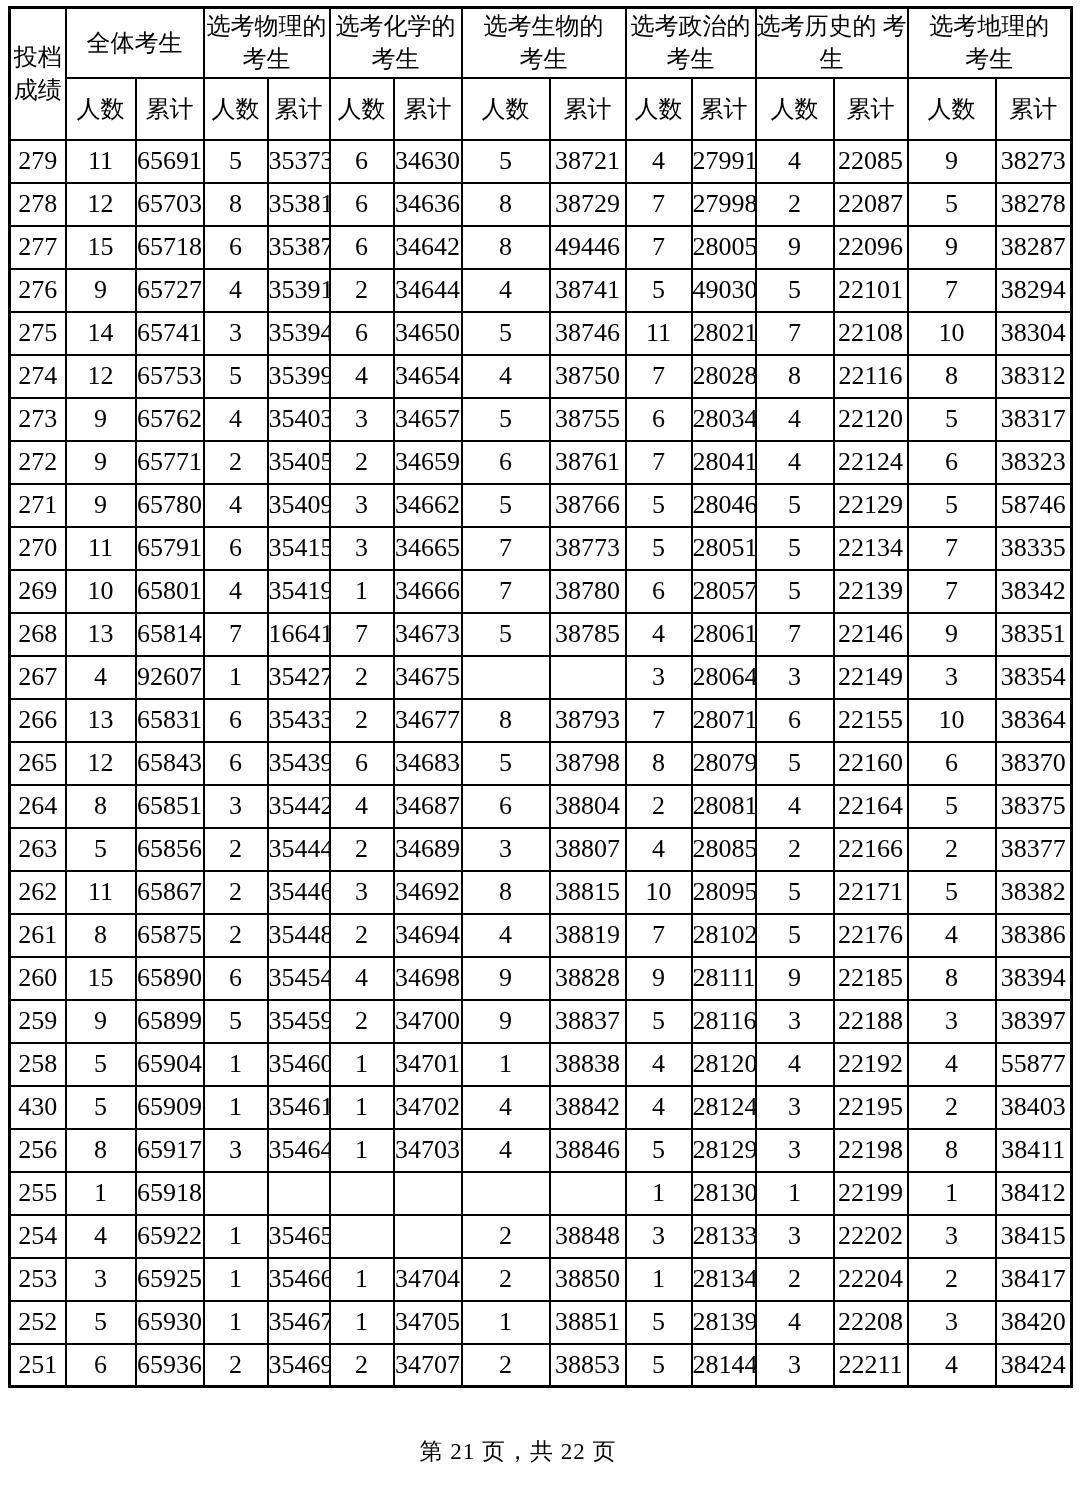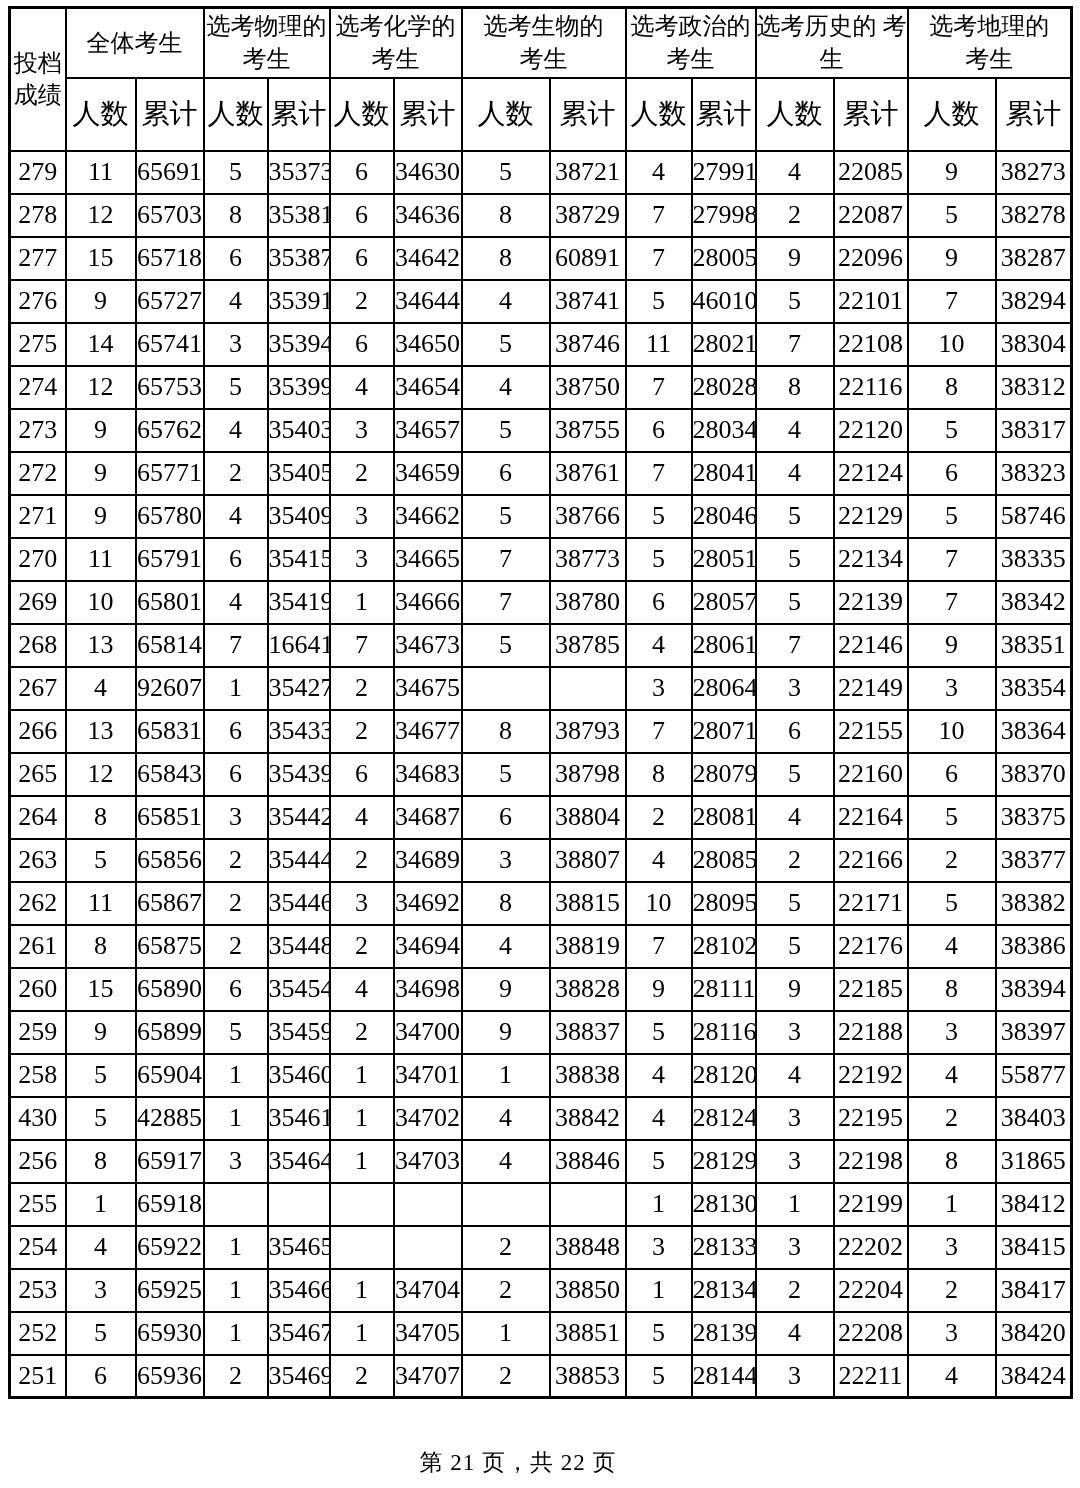--- a/index.html
+++ b/index.html
@@ -12,21 +12,21 @@
     border-collapse:collapse;table-layout:fixed;
     width:1062px;margin:6px 0 0 8px;
     border:3px solid #000;
   }
   .score-table th,.score-table td{
     border:2px solid #000;
     text-align:center;vertical-align:middle;
     font-weight:normal;padding:0;overflow:hidden;
   }
   tr.group-row{height:70px;font-size:24px;}
-  tr.sub-row{height:73px;font-size:28px;}
+  tr.sub-row{height:62px;font-size:24px;}
   tbody tr{height:43px;font-size:26px;}
   th.wrap2{white-space:pre-line;line-height:1.35;}
   .page-footer{
     width:1036px;text-align:center;margin-top:48px;
     font-size:23px;letter-spacing:1px;
   }
 </style>
 </head>
 <body>
 
@@ -120,40 +120,40 @@
       </tr>
       <tr>
         <td>277</td>
         <td>15</td>
         <td>65718</td>
         <td>6</td>
         <td>35387</td>
         <td>6</td>
         <td>34642</td>
         <td>8</td>
-        <td>60891</td>
+        <td>49446</td>
         <td>7</td>
         <td>28005</td>
         <td>9</td>
         <td>22096</td>
         <td>9</td>
         <td>38287</td>
       </tr>
       <tr>
         <td>276</td>
         <td>9</td>
         <td>65727</td>
         <td>4</td>
         <td>35391</td>
         <td>2</td>
         <td>34644</td>
         <td>4</td>
         <td>38741</td>
         <td>5</td>
-        <td>46010</td>
+        <td>49030</td>
         <td>5</td>
         <td>22101</td>
         <td>7</td>
         <td>38294</td>
       </tr>
       <tr>
         <td>275</td>
         <td>14</td>
         <td>65741</td>
         <td>3</td>
@@ -454,21 +454,21 @@
         <td>4</td>
         <td>28120</td>
         <td>4</td>
         <td>22192</td>
         <td>4</td>
         <td>55877</td>
       </tr>
       <tr>
         <td>430</td>
         <td>5</td>
-        <td>42885</td>
+        <td>65909</td>
         <td>1</td>
         <td>35461</td>
         <td>1</td>
         <td>34702</td>
         <td>4</td>
         <td>38842</td>
         <td>4</td>
         <td>28124</td>
         <td>3</td>
         <td>22195</td>
@@ -483,21 +483,21 @@
         <td>35464</td>
         <td>1</td>
         <td>34703</td>
         <td>4</td>
         <td>38846</td>
         <td>5</td>
         <td>28129</td>
         <td>3</td>
         <td>22198</td>
         <td>8</td>
-        <td>31865</td>
+        <td>38411</td>
       </tr>
       <tr>
         <td>255</td>
         <td>1</td>
         <td>65918</td>
         <td></td>
         <td></td>
         <td></td>
         <td></td>
         <td></td>

